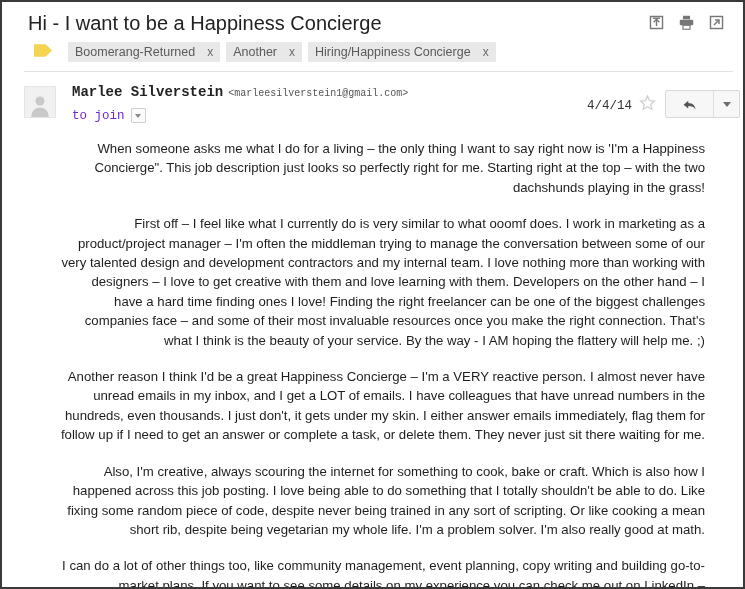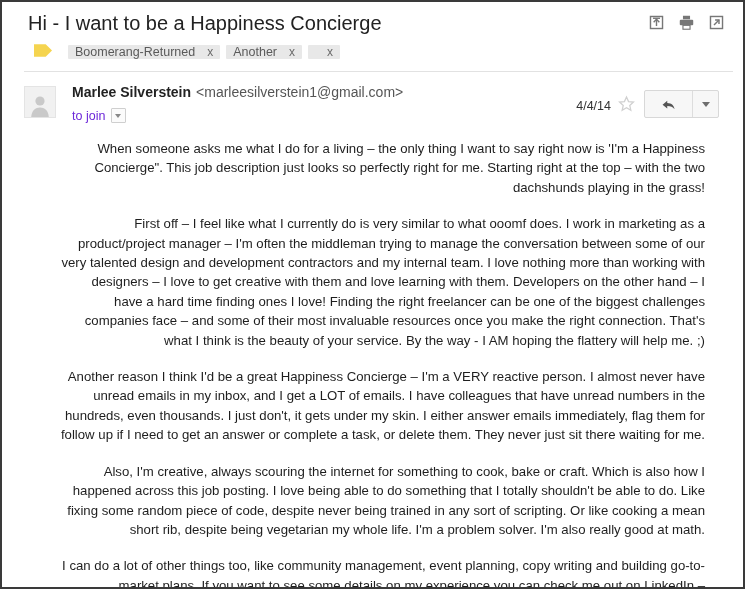--- a/index.html
+++ b/index.html
@@ -65,21 +65,21 @@
     width: 18px;
     height: 13px;
     margin: 0 16px 0 5px;
     flex: none;
   }
   .chip {
     background: #e8e8e8;
     color: #5a5a5a;
     font-size: 12.5px;
     line-height: 18px;
-    height: 14px;
+    height: 20px;
     padding: 0 7px;
     margin-right: 6px;
     display: inline-flex;
     align-items: center;
     white-space: nowrap;
     border-radius: 1px;
   }
   .chip .chip-x {
     margin-left: 12px;
     color: #6b6b6b;
@@ -88,21 +88,22 @@
 
   .hr {
     border: none;
     border-top: 1px solid #e2e2e2;
     margin: 8px 0 0 0;
   }
 
   
   .sender-block {
     display: flex;
-    padding: 12px 24px 0 22px;
+    padding: 12px 3px 0 22px;
+    font-family: Liberation Mono, monospace;
   }
   .avatar {
     width: 32px;
     height: 32px;
     background: #f1f1f1;
     border: 1px solid #e4e4e4;
     box-sizing: border-box;
     flex: none;
     margin-top: 2px;
     display: flex;
@@ -119,21 +120,21 @@
     display: flex;
     align-items: baseline;
     white-space: nowrap;
   }
   .sender-name {
     font-size: 14px;
     font-weight: bold;
     color: #222222;
   }
   .sender-email {
-    font-size: 14px;
+    font-size: 10px;
     color: #555555;
     margin-left: 5px;
   }
   .to-line {
     margin-top: 8px;
     display: flex;
     align-items: flex-end;
     font-size: 12.5px;
     color: #6d28d9;
   }
@@ -268,20 +269,21 @@
 
       <span class="chip">
         <span>Boomerang-Returned</span>
         <span class="chip-x">x</span>
       </span>
       <span class="chip">
         <span>Another</span>
         <span class="chip-x">x</span>
       </span>
       <span class="chip">
+        <span>Hiring/Happiness Concierge</span>
         <span class="chip-x">x</span>
       </span>
     </div>
 
     <hr class="hr">
   </div>
 
   <div class="sender-block">
     <div class="avatar">
       <svg width="26" height="24" viewBox="0 0 26 24" fill="#c9c9c9">

